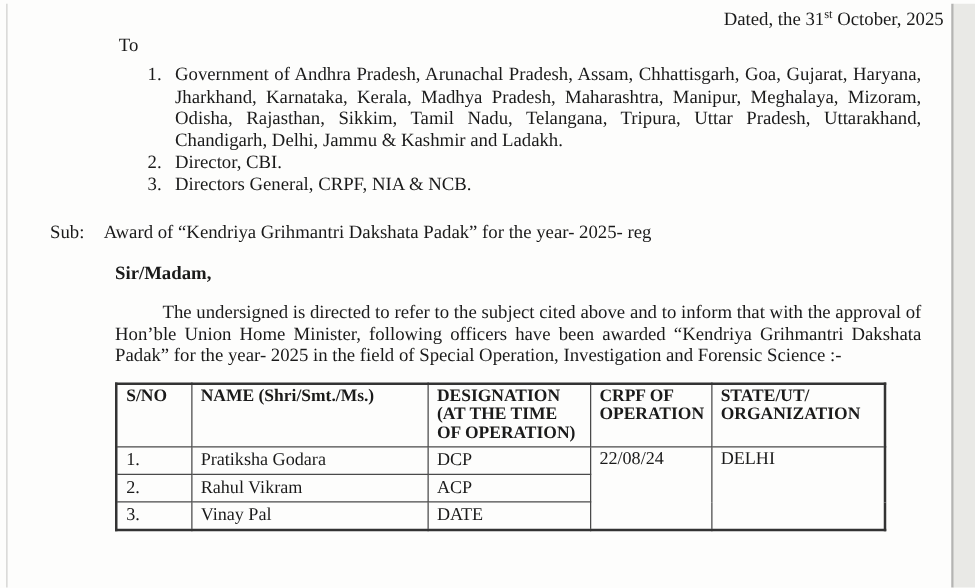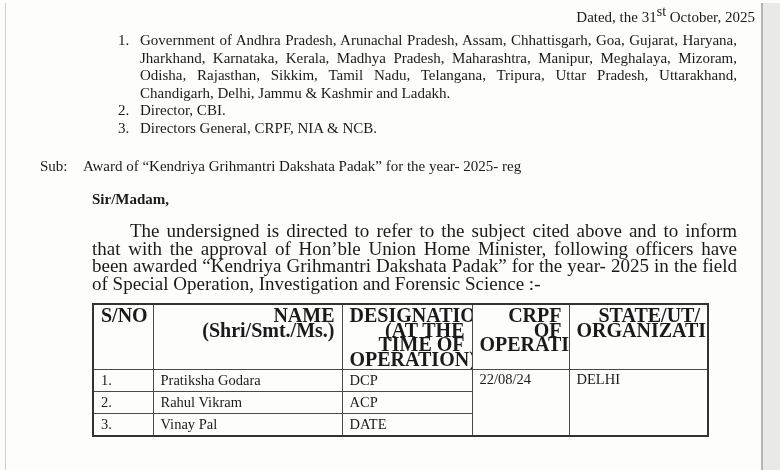--- a/index.html
+++ b/index.html
@@ -13,39 +13,39 @@
   .sheet { position: relative; width: 780px; height: 470px; background: #fdfdfc; }
   .edge-left  { position: absolute; left: 5px;   top: 0; width: 1px;  height: 470px; background: #cfcfcd; }
   .edge-right-line   { position: absolute; left: 761px; top: 0; width: 2px;  height: 470px; background: #b4b4b2; }
   .edge-right-gutter { position: absolute; left: 763px; top: 0; width: 17px; height: 470px; background: #e9e9e6; }
 
   .date {
     margin: 3px 25px 0 0;
     text-align: right;
     font-size: 15px; line-height: 18px;
   }
-  .date sup { font-size: 14px; }
+  .date sup { font-size: 10px; }
 
   .to { margin: 3px 0 0 95px; font-size: 15px; line-height: 18px; }
 
   .recipients { margin: 6px 43px 0 118px; font-size: 15px; line-height: 17.5px; }
   .recipient { display: flex; }
   .recipient .num { width: 22px; flex: 0 0 22px; }
   .recipient .rbody { flex: 1; }
   .justify { text-align: justify; }
 
   .subject { display: flex; margin: 20px 25px 0 40px; font-size: 15px; line-height: 18px; }
   .subject .sub-label { width: 43px; flex: 0 0 43px; }
   .bold { font-weight: normal; }
 
   .salutation { margin: 15px 0 0 92px; font-size: 15px; line-height: 18px; font-weight: bold; }
 
   .para {
     margin: 14px 43px 0 92px;
-    font-size: 19px; line-height: 17.5px;
+    font-size: 15px; line-height: 17.5px;
     text-indent: 38px;
   }
 
   .heading { margin: 12px 0 0 92px; font-size: 15px; line-height: 18px; font-weight: bold; }
   .heading .hnum { display: inline-block; width: 48px; }
   .heading .htitle { text-decoration: underline; }
   .heading .hsuffix { margin-left: 4px; }
 
   table.awards {
     margin: 11px 0 0 92px;
@@ -56,43 +56,44 @@
   }
   table.awards th, table.awards td {
     border: 1px solid #4a4a4a;
     padding: 2px 7px;
     text-align: left;
     font-weight: normal;
     overflow: hidden;
   }
   table.awards th {
     font-weight: bold;
-    font-size: 20px;
+    font-size: 14px;
     line-height: 14.5px;
     vertical-align: top;
-    padding-top: 3px; padding-bottom: 3px; text-align: right;
+    padding-top: 3px; padding-bottom: 3px;
   }
   table.awards td { font-size: 14.5px; line-height: 17px; vertical-align: middle; }
   table.awards td.vtop { vertical-align: top; padding-top: 1px; }
   .col-sno   { width: 60px; }
   .col-name  { width: 189px; }
   .col-desig { width: 130px; }
   .col-date  { width: 97px; }
   .col-state { width: 139px; }
 </style>
 </head>
 <body>
 
 <div class="sheet">
   <div class="edge-left"></div>
   <div class="edge-right-line"></div>
   <div class="edge-right-gutter"></div>
 
   <div class="date"><span>Dated, the 31</span><sup>st</sup><span> October, 2025</span></div>
 
+  <div class="to">To</div>
 
   <div class="recipients">
     <div class="recipient">
       <span class="num">1.</span>
       <div class="rbody">
         <div class="justify">Government of Andhra Pradesh, Arunachal Pradesh, Assam, Chhattisgarh, Goa, Gujarat, Haryana, Jharkhand, Karnataka, Kerala, Madhya Pradesh, Maharashtra, Manipur, Meghalaya, Mizoram, Odisha, Rajasthan, Sikkim, Tamil Nadu, Telangana, Tripura, Uttar Pradesh, Uttarakhand, Chandigarh, Delhi, Jammu &amp; Kashmir and Ladakh.</div>
       </div>
     </div>
     <div class="recipient">
       <span class="num">2.</span>

